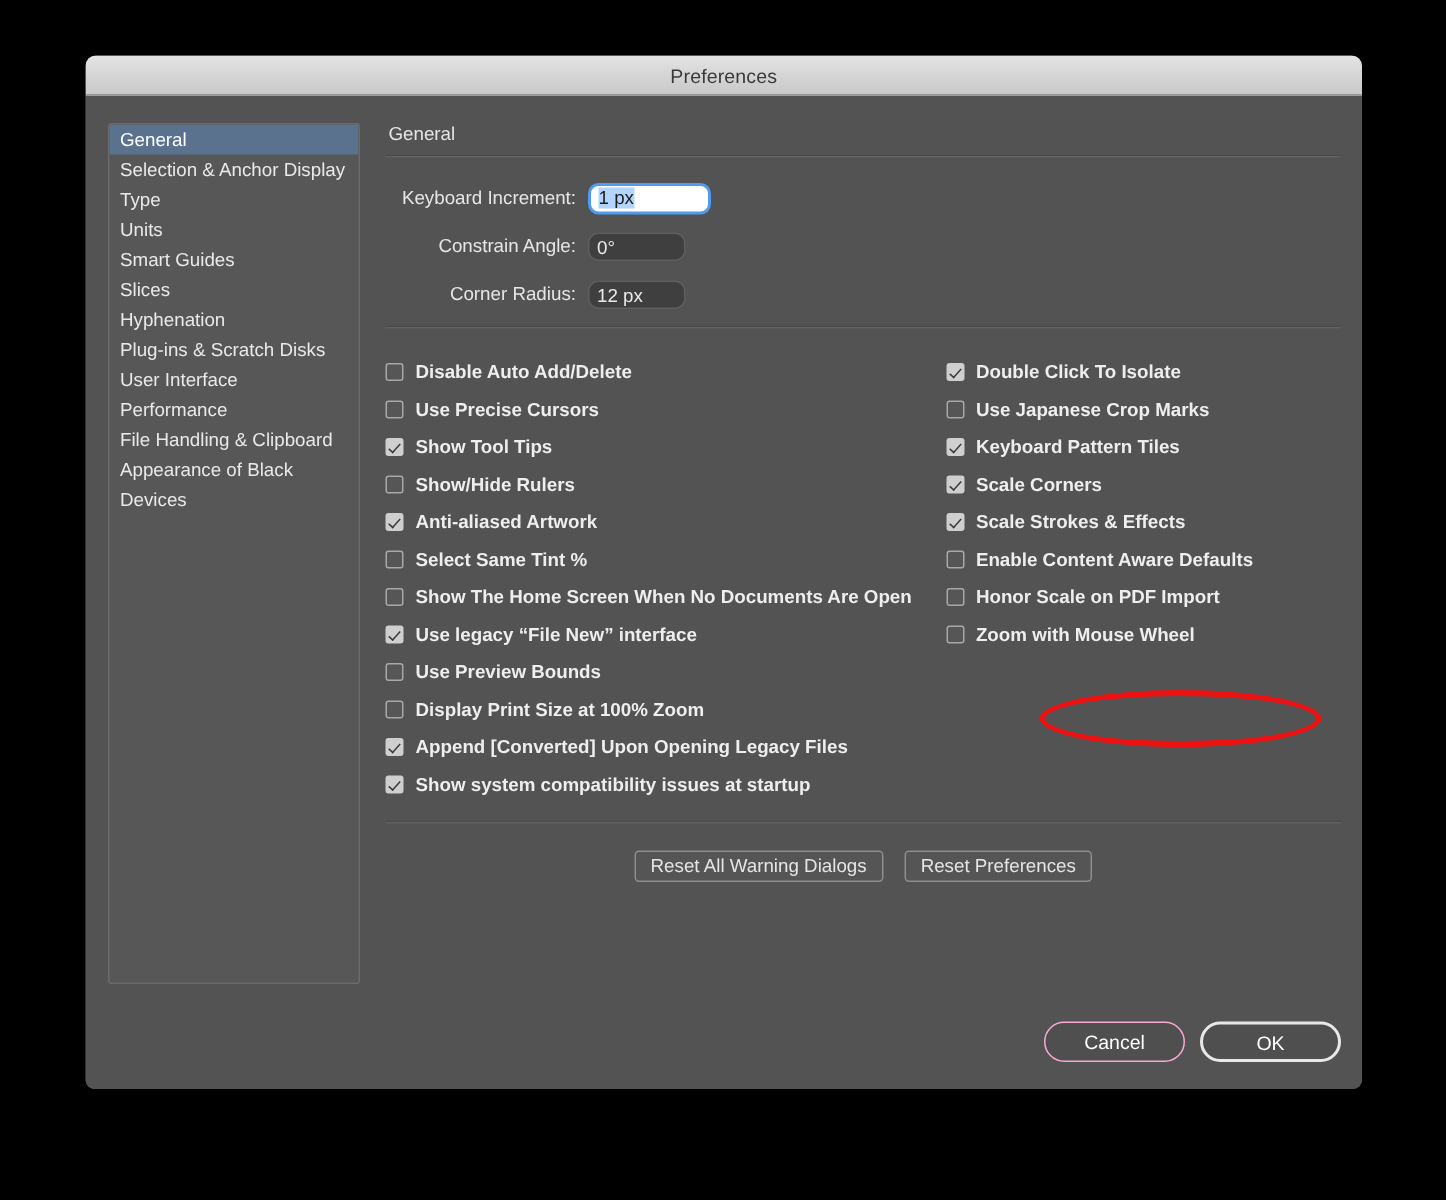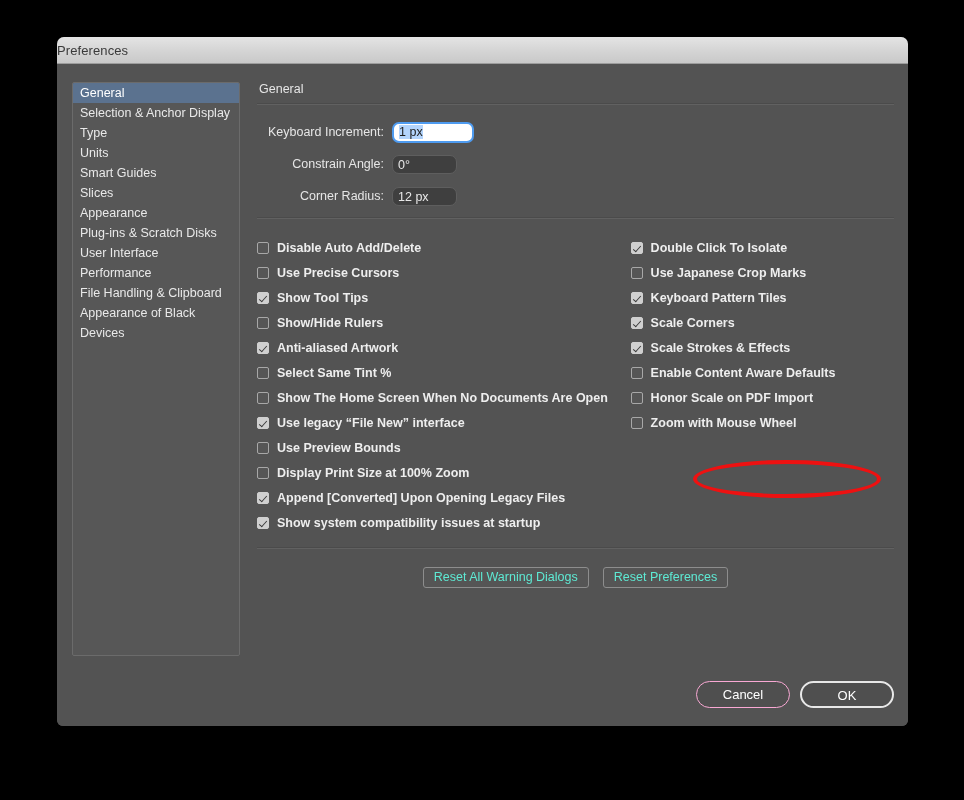--- a/index.html
+++ b/index.html
@@ -34,21 +34,21 @@
     overflow: hidden;
   }
 
   #titlebar {
     position: relative;
     height: 26px;
     background: linear-gradient(to bottom, #e4e4e4 0%, #d4d4d4 55%, #c9c9c9 100%);
     border-bottom: 1px solid #9d9d9d;
     display: flex;
     align-items: center;
-    justify-content: flex-start;
+    justify-content: center;
   }
   #titlebar .title {
     font-size: 13px;
     color: #3a3a3a;
     letter-spacing: 0.1px;
   }
 
   #body {
     position: relative;
     height: 662px;
@@ -202,21 +202,21 @@
   .reset-row {
     display: flex;
     justify-content: center;
     gap: 14px;
     margin-top: 18px;
   }
   .btn-rect {
     background: #555555;
     border: 1px solid #8d8d8d;
     border-radius: 3px;
-    color: #5eead4;
+    color: #e5e5e5;
     font-size: 12.5px;
     height: 21px;
     line-height: 19px;
     padding: 0 10px;
     box-sizing: border-box;
   }
 
   
   .footer {
     position: absolute;
@@ -271,21 +271,21 @@
 
     <div id="body">
 
       <div id="sidebar">
           <div class="side-item selected">General</div>
           <div class="side-item">Selection &amp; Anchor Display</div>
           <div class="side-item">Type</div>
           <div class="side-item">Units</div>
           <div class="side-item">Smart Guides</div>
           <div class="side-item">Slices</div>
-          <div class="side-item">Appearance</div>
+          <div class="side-item">Hyphenation</div>
           <div class="side-item">Plug-ins &amp; Scratch Disks</div>
           <div class="side-item">User Interface</div>
           <div class="side-item">Performance</div>
           <div class="side-item">File Handling &amp; Clipboard</div>
           <div class="side-item">Appearance of Black</div>
           <div class="side-item">Devices</div>
         </div>
 
       <div id="main">
 

